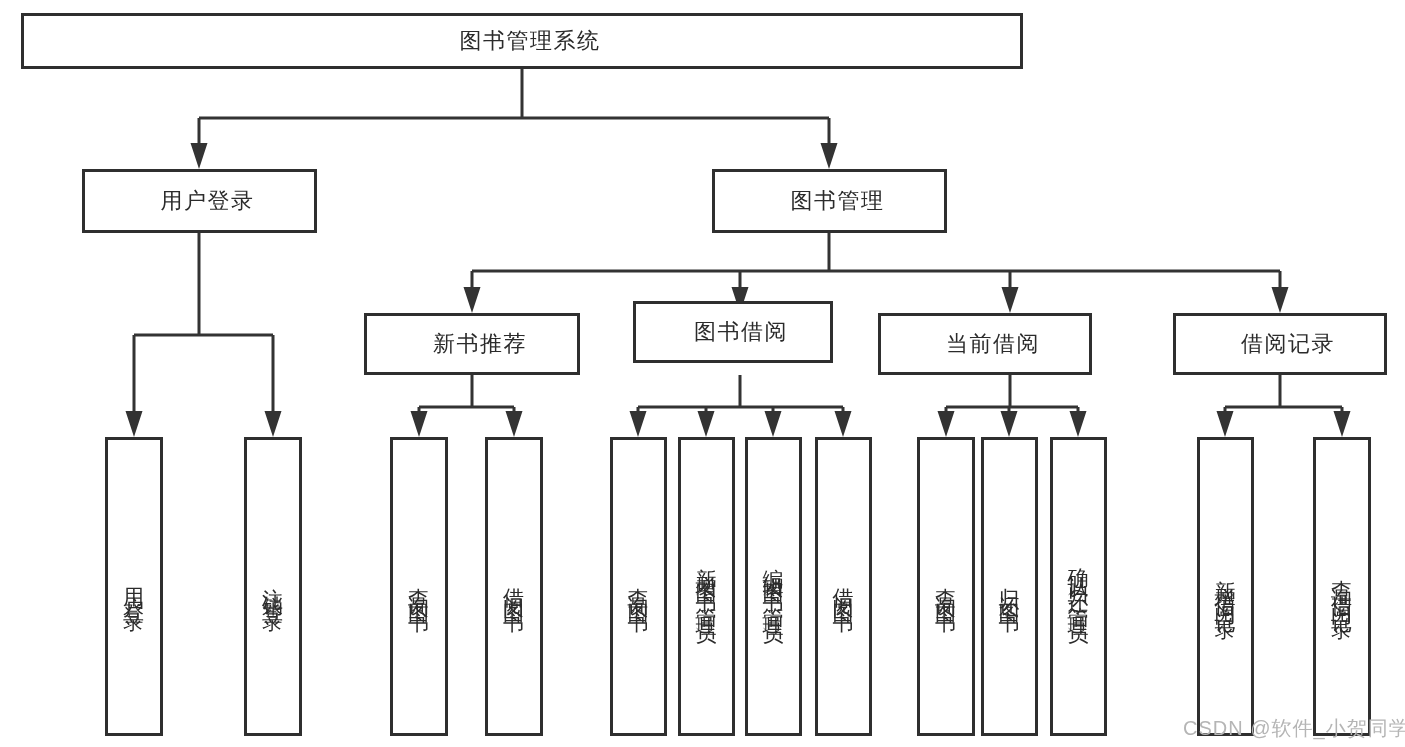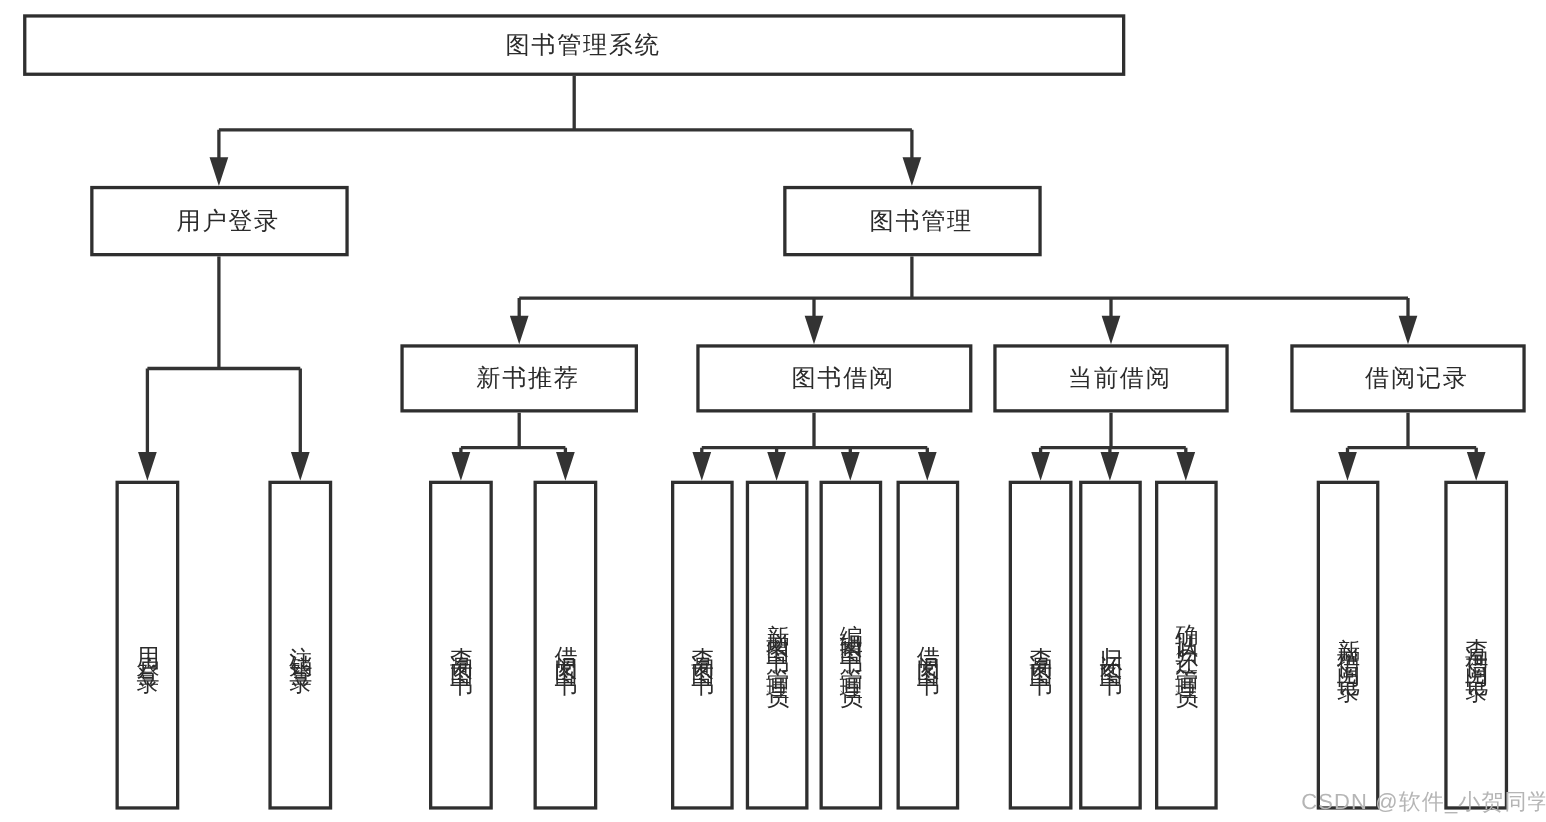--- a/index.html
+++ b/index.html
@@ -61,22 +61,22 @@
       M1069.5 411 L1086.5 411 L1078 437 Z
       M1216.5 411 L1233.5 411 L1225 437 Z M1333.5 411 L1350.5 411 L1342 437 Z"></path>
   </svg>
 
   <div class="box h" style="left:21px;top:13px;width:1002px;height:56px">图书管理系统</div>
 
   <div class="box h" style="left:82px;top:169px;width:235px;height:64px">用户登录</div>
   <div class="box h" style="left:364px;top:313px;width:216px;height:62px">新书推荐</div>
 
   <div class="box h" style="left:712px;top:169px;width:235px;height:64px">图书管理</div>
-  <div class="box h" style="left:633px;top:313px;width:251px;height:62px">图书借阅</div>
-  <div class="box h" style="left:903px;top:313px;width:214px;height:62px">当前借阅</div>
+  <div class="box h" style="left:633px;top:301px;width:200px;height:62px">图书借阅</div>
+  <div class="box h" style="left:878px;top:313px;width:214px;height:62px">当前借阅</div>
   <div class="box h" style="left:1173px;top:313px;width:214px;height:62px">借阅记录</div>
 
   <div class="box leaf" style="left:105px;top:437px;width:58px;height:299px">用户登录</div>
   <div class="box leaf" style="left:244px;top:437px;width:58px;height:299px">注销登录</div>
 
   <div class="box leaf" style="left:390px;top:437px;width:58px;height:299px">查询图书</div>
   <div class="box leaf" style="left:485px;top:437px;width:58px;height:299px">借阅图书</div>
 
   <div class="box leaf" style="left:610px;top:437px;width:57px;height:299px">查询图书</div>
   <div class="box leaf" style="left:678px;top:437px;width:57px;height:299px">新增图书（管理员）</div>

